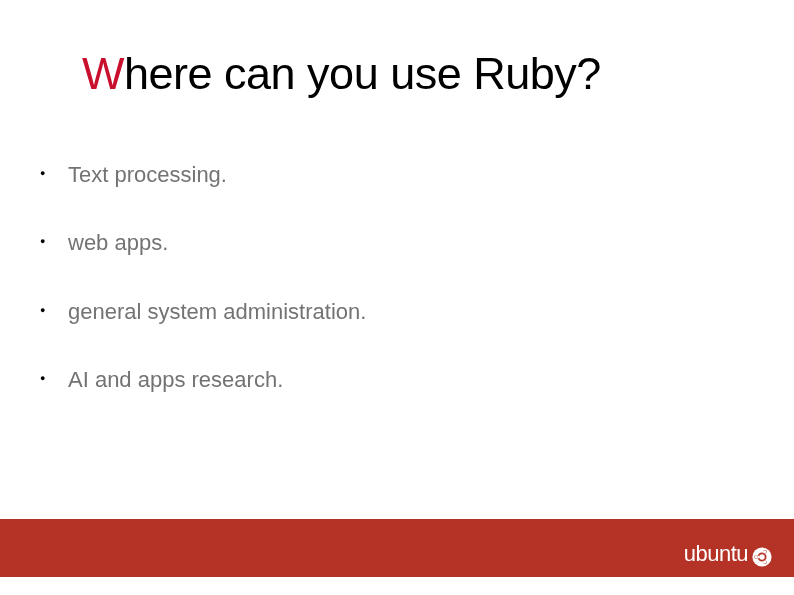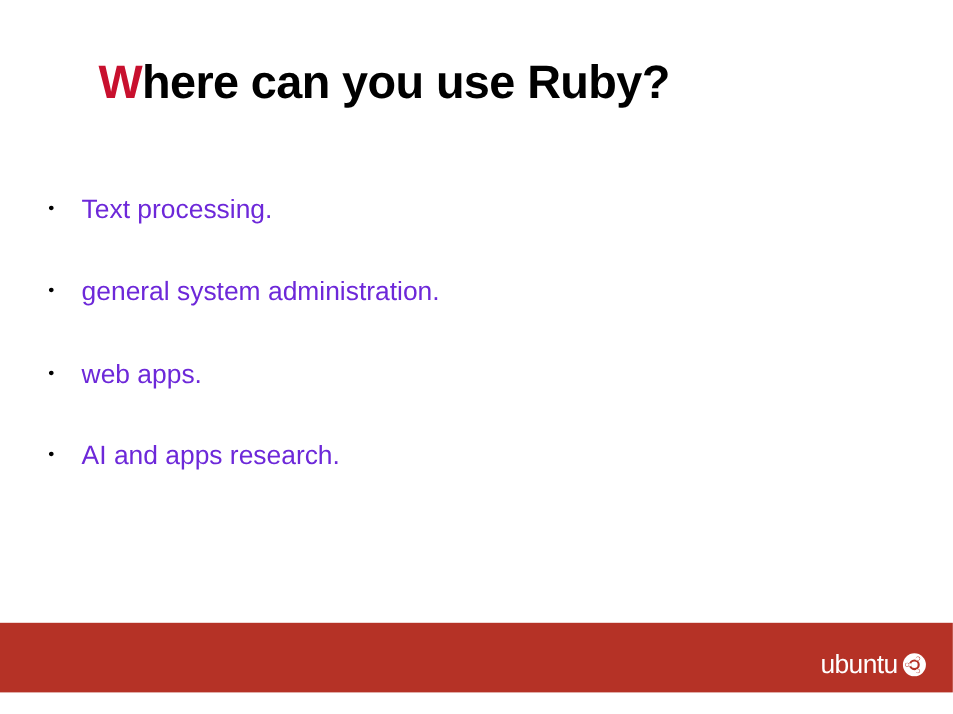--- a/index.html
+++ b/index.html
@@ -12,39 +12,39 @@
       height: 595px;
       background: #ffffff;
       font-family: Arial, Helvetica, sans-serif;
       position: relative;
       overflow: hidden;
     }
     .slide-title {
       position: absolute;
       top: 48px;
       left: 82px;
-      font-size: 39px;
-      font-weight: bold;
+      font-size: 45px;
+      font-weight: normal;
       color: #000000;
       letter-spacing: -0.5px;
     }
     .slide-title .accent {
       color: #c8102e;
     }
     .bullet-list {
       position: absolute;
       top: 162px;
       left: 30px;
       list-style: none;
     }
     .bullet-list li {
       position: relative;
       padding-left: 38px;
       font-size: 22px;
-      color: #6d28d9;
+      color: #737373;
       margin-bottom: 42px;
       line-height: 1.2;
     }
     .bullet-list li::before {
       content: "●";
       position: absolute;
       left: 10px;
       top: 6px;
       font-size: 9px;
       color: #000000;
@@ -55,21 +55,21 @@
       left: 0;
       width: 100%;
       height: 58px;
       background: #b53226;
     }
     .logo {
       position: absolute;
       bottom: 28px;
       right: 22px;
       display: flex;
-      align-items: center;
+      align-items: flex-end;
       gap: 4px;
     }
     .logo-text {
       color: #ffffff;
       font-size: 22px;
       font-weight: normal;
       letter-spacing: -0.5px;
     }
     .logo-icon {
       width: 20px;
@@ -78,22 +78,22 @@
   </style>
 </head>
 <body>
 
 <h1 class="slide-title">
   <span class="accent">W</span><span>here can you use Ruby?</span>
 </h1>
 
 <ul class="bullet-list">
   <li><span>Text processing.</span></li>
+  <li><span>web apps.</span></li>
   <li><span>general system administration.</span></li>
-  <li><span>web apps.</span></li>
   <li><span> AI and apps research.</span></li>
 </ul>
 
 <div class="footer-band"></div>
 
 <div class="logo">
   <span class="logo-text">ubuntu</span>
   <svg class="logo-icon" viewBox="0 0 100 100">
     <circle cx="50" cy="50" r="48" fill="#ffffff"></circle>
     <circle cx="50" cy="50" r="18" fill="none" stroke="#b53226" stroke-width="9"></circle>

